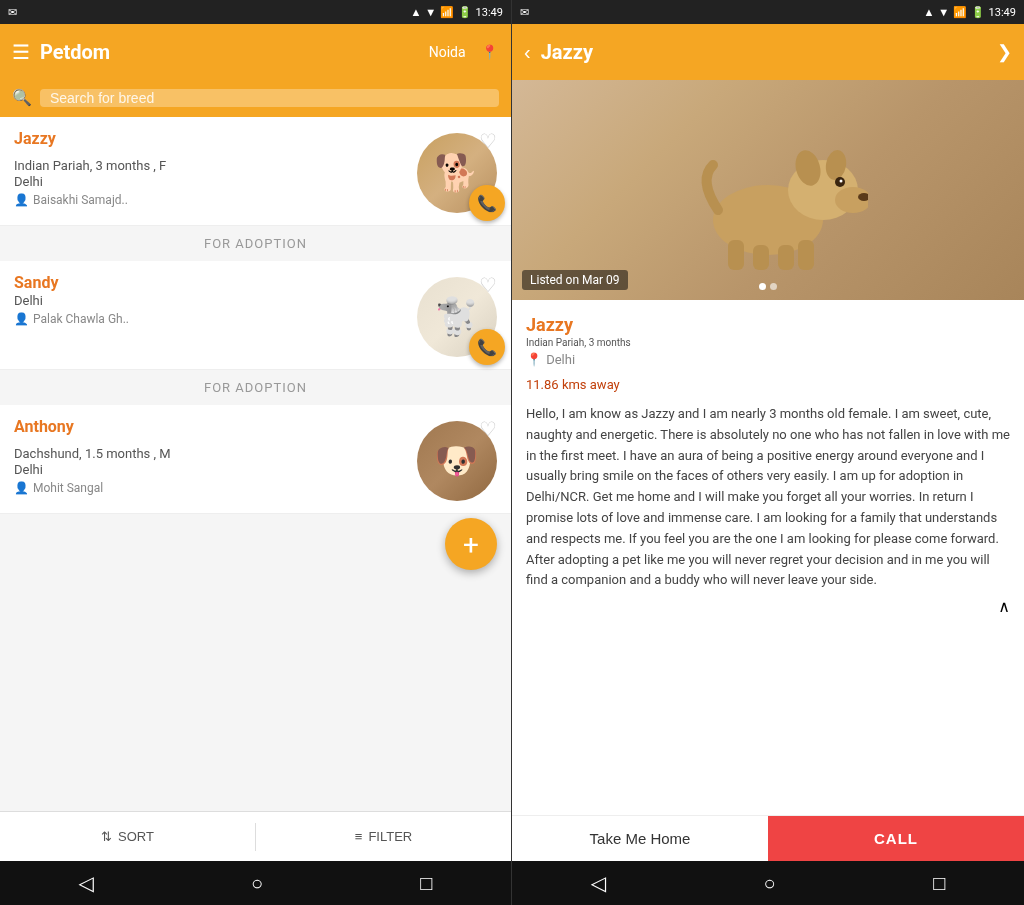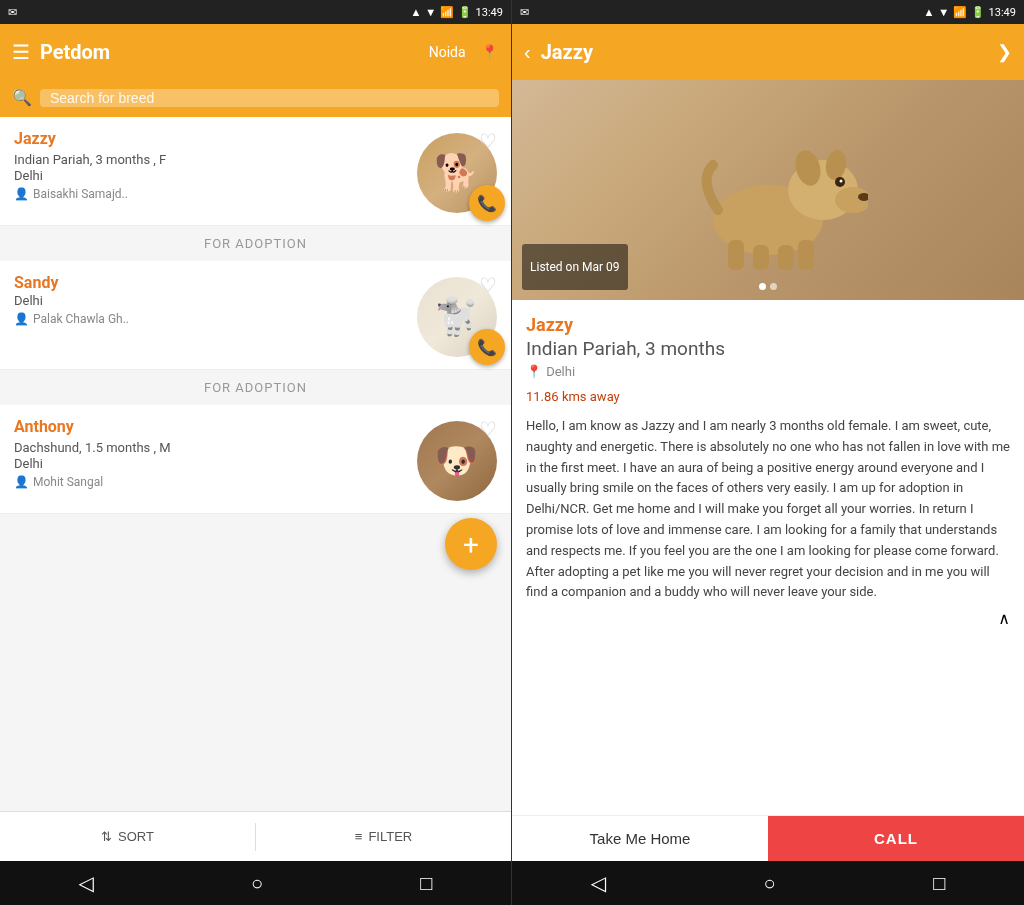--- a/index.html
+++ b/index.html
@@ -97,21 +97,21 @@
     }
     .pet-info { flex: 1; }
     .pet-name {
       font-size: 16px;
       font-weight: bold;
       color: #E87722;
     }
     .pet-details {
       font-size: 13px;
       color: #555;
-      margin-top: 4px;
+      margin-top: 10px;
     }
     .pet-location {
       font-size: 13px;
       color: #555;
       margin-top: 1px;
     }
     .pet-owner {
       font-size: 12px;
       color: #888;
       margin-top: 4px;
@@ -272,21 +272,21 @@
       align-items: center;
       justify-content: center;
     }
     .photo-badge {
       position: absolute;
       bottom: 10px;
       left: 10px;
       background: rgba(0,0,0,0.5);
       color: #fff;
       font-size: 12px;
-      padding: 16px 8px;
+      padding: 3px 8px;
       border-radius: 3px;
     }
     .photo-dots {
       position: absolute;
       bottom: 10px;
       right: 50%;
       transform: translateX(50%);
       display: flex;
       gap: 4px;
     }
@@ -304,21 +304,21 @@
       overflow-y: auto;
       background: #fff;
       padding: 14px;
     }
     .detail-name {
       font-size: 18px;
       font-weight: bold;
       color: #E87722;
     }
     .detail-breed {
-      font-size: 19px;
+      font-size: 10px;
       color: #555;
       margin-top: 2px;
     }
     .detail-location {
       font-size: 13px;
       color: #888;
       margin-top: 4px;
       display: flex;
       align-items: center;
       gap: 4px;

